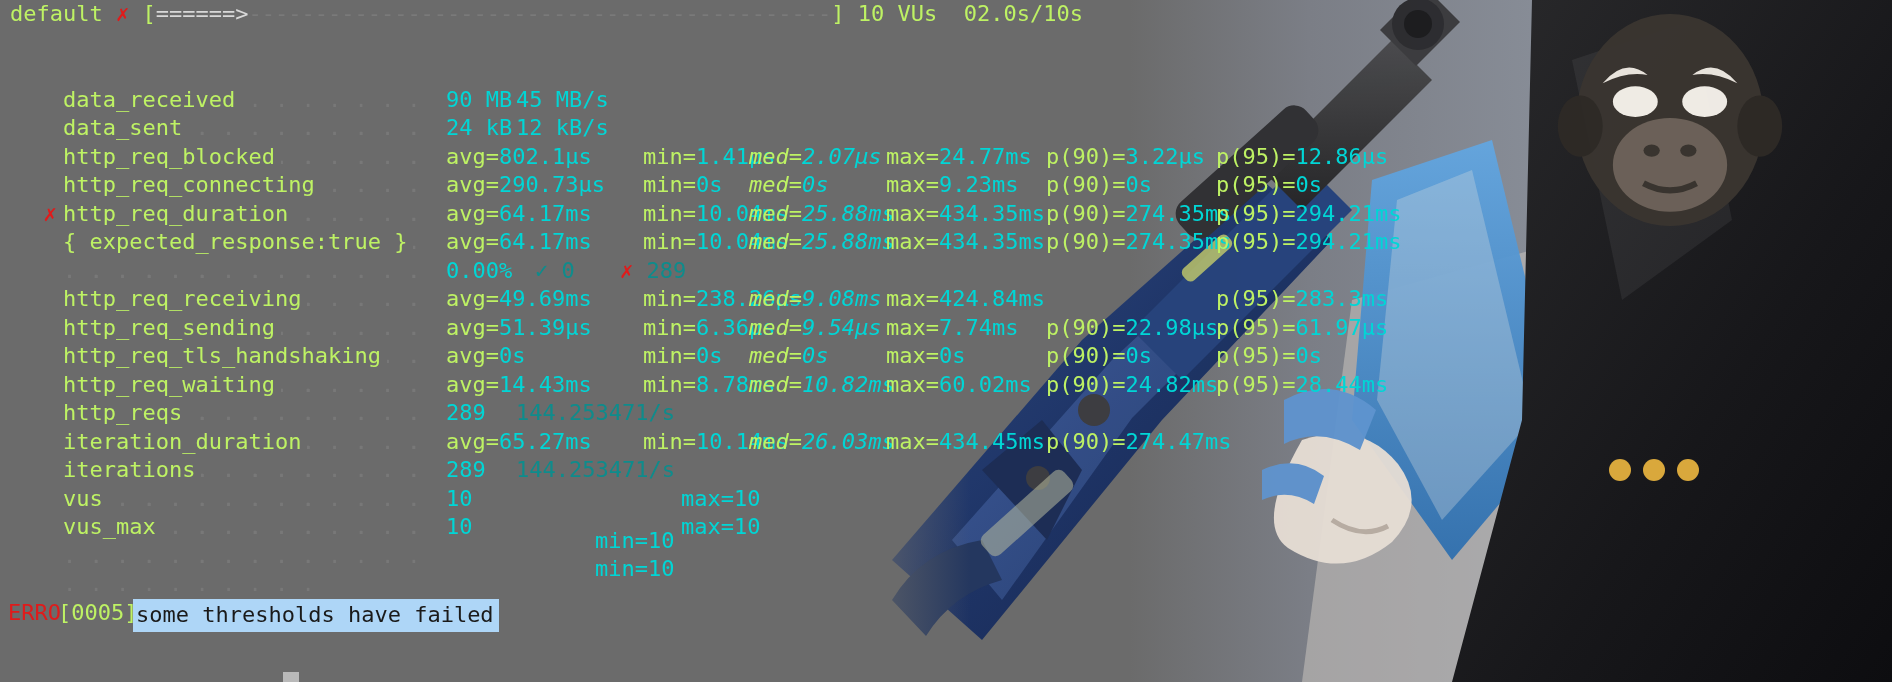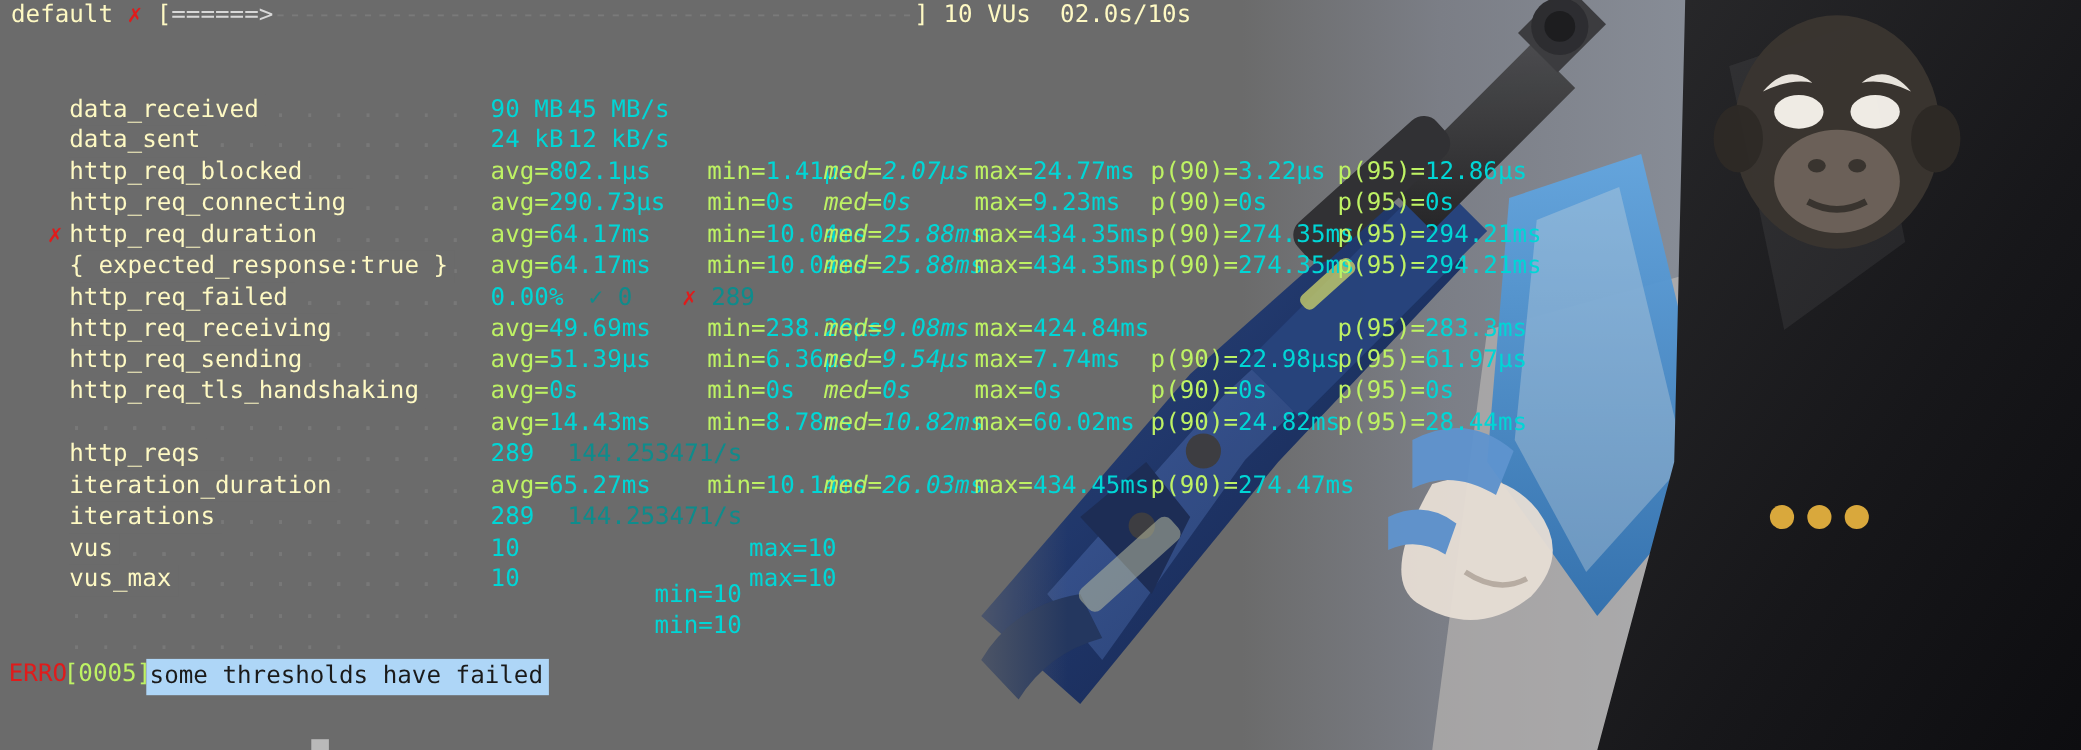--- a/index.html
+++ b/index.html
@@ -10,21 +10,21 @@
     font-size:22px;
     line-height:28.5px;
     position:relative;
   }
   
   #bg-art{position:absolute;inset:0;z-index:0;overflow:hidden;pointer-events:none;}
   #bg-art svg{position:absolute;right:0;top:0;height:682px;width:1060px;}
   
   #term{position:relative;z-index:2;padding:0;}
   .row{white-space:pre;height:28.5px;display:block;}
-  .g{color:#fef9c3;}            
+  .g{color:#bef264;}            
   .dim{color:#bef264;}
   .cy{color:#00d6d6;}           
   .cy2{color:#0e8c8c;}          
   .rd{color:#e01b1b;}           
   .wh{color:#d8d8d8;}
   .dots{color:#7a7a7a;}
   .sel{background:#aed6f7;color:#1a1a1a;}
   
   .progline{padding-left:10px;}
   
@@ -202,21 +202,20 @@
         <span class="mname g" style="background:#6b6b6b;padding-right:6px">  { expected_response:true }</span>
         <span class="c-avg"><span class="dim">avg=</span><span class="cy">64.17ms</span></span>
         <span class="c-min"><span class="dim">min=</span><span class="cy">10.04ms</span></span>
         <span class="c-med"><span class="dim">med=</span><span class="cy">25.88ms</span></span>
         <span class="c-max"><span class="dim">max=</span><span class="cy">434.35ms</span></span>
         <span class="c-p90"><span class="dim">p(90)=</span><span class="cy">274.35ms</span></span>
         <span class="c-p95"><span class="dim">p(95)=</span><span class="cy">294.21ms</span></span>
       </div>
       <div class="mrow">
         <span class="mdots">. . . . . . . . . . . . . . . . . . . . . . . . . . . . . . . . . . . . . .</span>
-        <span class="mname g" style="background:#6b6b6b;padding-right:6px">http_req_failed</span>
         <span class="c-v1 cy">0.00%</span>
         <span style="position:absolute;left:535px"><span class="cy2">✓</span> <span class="cy2">0</span></span>
         <span style="position:absolute;left:620px"><span class="rd">✗</span> <span class="cy2">289</span></span>
       </div>
       <div class="mrow">
         <span class="mdots">. . . . . . . . . . . . . . . . . . . . . . . . . . . . . . . . . . . . . .</span>
         <span class="mname g" style="background:#6b6b6b;padding-right:6px">http_req_receiving</span>
         <span class="c-avg"><span class="dim">avg=</span><span class="cy">49.69ms</span></span>
         <span class="c-min"><span class="dim">min=</span><span class="cy">238.26µs</span></span>
         <span class="c-med"><span class="dim">med=</span><span class="cy">9.08ms</span></span>
@@ -238,20 +237,21 @@
         <span class="mname g" style="background:#6b6b6b;padding-right:6px">http_req_tls_handshaking</span>
         <span class="c-avg"><span class="dim">avg=</span><span class="cy">0s</span></span>
         <span class="c-min"><span class="dim">min=</span><span class="cy">0s</span></span>
         <span class="c-med"><span class="dim">med=</span><span class="cy">0s</span></span>
         <span class="c-max"><span class="dim">max=</span><span class="cy">0s</span></span>
         <span class="c-p90"><span class="dim">p(90)=</span><span class="cy">0s</span></span>
         <span class="c-p95"><span class="dim">p(95)=</span><span class="cy">0s</span></span>
       </div>
       <div class="mrow">
         <span class="mdots">. . . . . . . . . . . . . . . . . . . . . . . . . . . . . . . . . . . . . .</span>
+        <span class="mname g" style="background:#6b6b6b;padding-right:6px">http_req_waiting</span>
         <span class="c-avg"><span class="dim">avg=</span><span class="cy">14.43ms</span></span>
         <span class="c-min"><span class="dim">min=</span><span class="cy">8.78ms</span></span>
         <span class="c-med"><span class="dim">med=</span><span class="cy">10.82ms</span></span>
         <span class="c-max"><span class="dim">max=</span><span class="cy">60.02ms</span></span>
         <span class="c-p90"><span class="dim">p(90)=</span><span class="cy">24.82ms</span></span>
         <span class="c-p95"><span class="dim">p(95)=</span><span class="cy">28.44ms</span></span>
       </div>
       <div class="mrow">
         <span class="mdots">. . . . . . . . . . . . . . . . . . . . . . . . . . . . . . . . . . . . . .</span>
         <span class="mname g" style="background:#6b6b6b;padding-right:6px">http_reqs</span>

